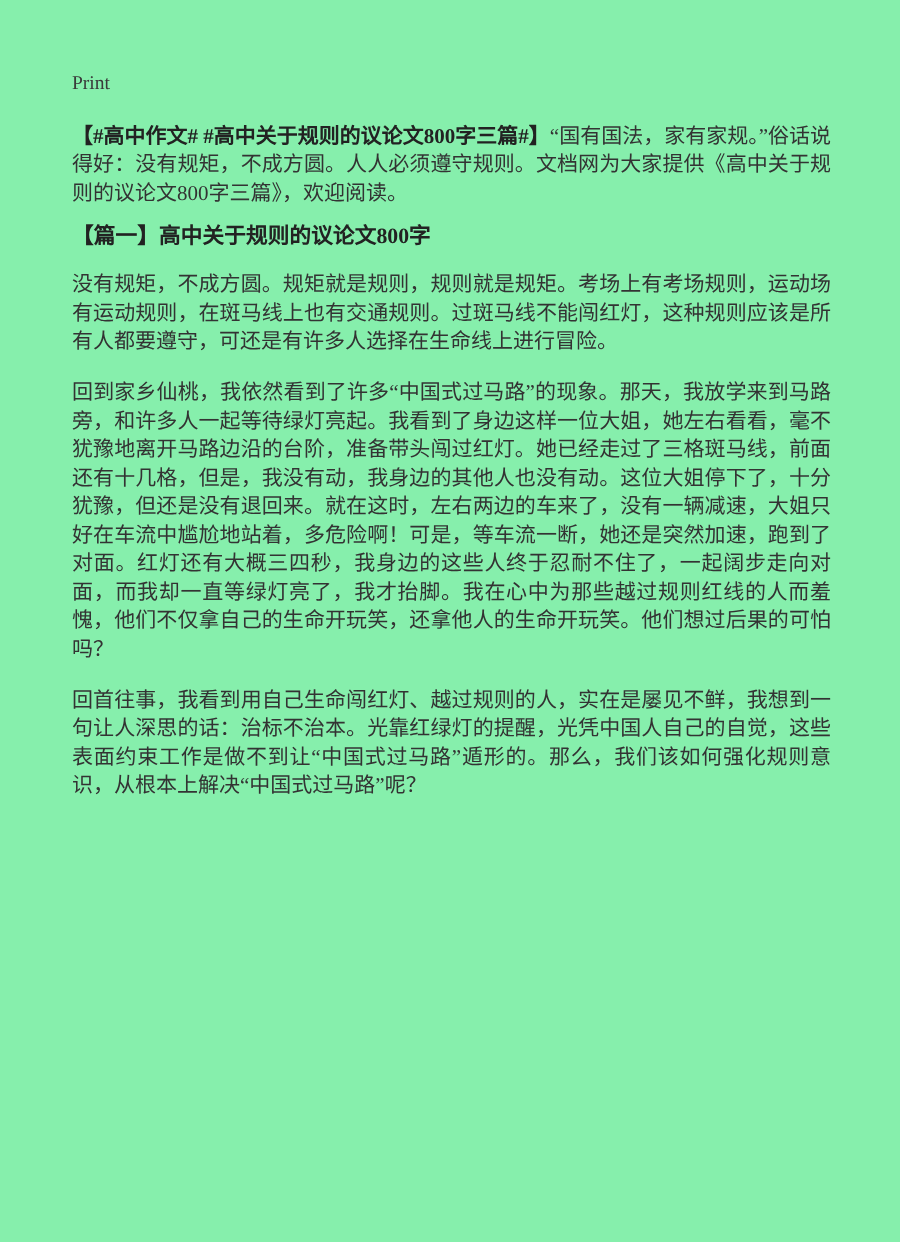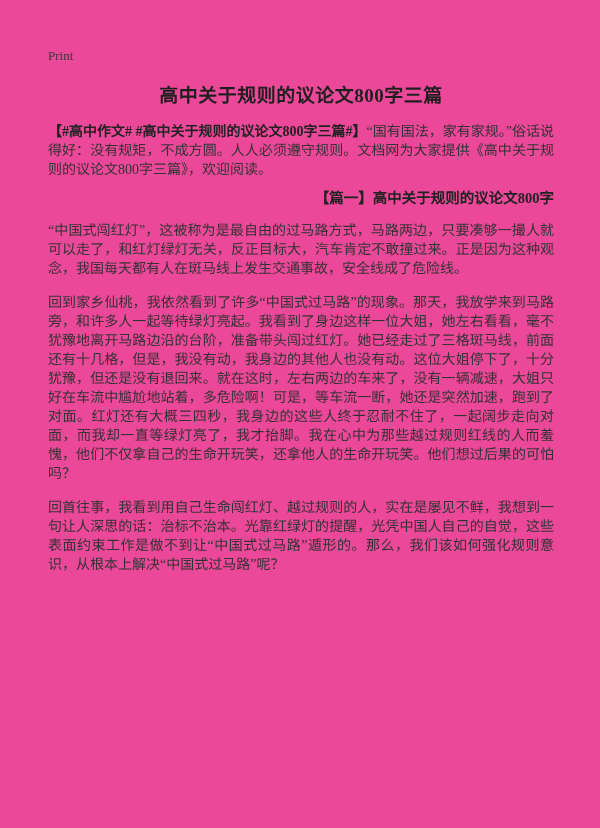--- a/index.html
+++ b/index.html
@@ -12,21 +12,21 @@
     height: 828px;
     font-family: "Liberation Serif", "DejaVu Serif", serif;
     color: #333333;
     overflow: hidden;
   }
   .page {
     box-sizing: border-box;
     width: 600px;
     height: 828px;
     padding: 46px 46px 0 48px;
-    background: #ec4899;
+    background: #86efac;
   }
   .print-link {
     display: inline-block;
     font-size: 13px;
     line-height: 14px;
     color: #3a3a3a;
     text-decoration: none;
     cursor: pointer;
     margin: 0 0 20px 0;
   }
@@ -49,45 +49,43 @@
   .intro-para .intro-tag {
     font-weight: bold;
     color: #222222;
   }
   h2.section-heading {
     margin: 0 0 13px 0;
     font-size: 14.5px;
     line-height: 19px;
     font-weight: bold;
     color: #222222;
-    text-align: right;
   }
   p.essay-para {
     margin: 0 0 15px 0;
     font-size: 14px;
     line-height: 19px;
     text-align: justify;
     color: #333333;
   }
 </style>
 </head>
 <body>
 
 <div class="page">
 
   <a class="print-link">Print</a>
 
-  <h1 class="doc-title">高中关于规则的议论文800字三篇</h1>
 
   <p class="intro-para"><span class="intro-tag">【#高中作文# #高中关于规则的议论文800字三篇#】</span><span>“国有国法，家有家规。”俗话说得好：没有规矩，不成方圆。人人必须遵守规则。文档网为大家提供《高中关于规则的议论文800字三篇》，欢迎阅读。</span></p>
 
   <h2 class="section-heading">【篇一】高中关于规则的议论文800字</h2>
 
+  <p class="essay-para">没有规矩，不成方圆。规矩就是规则，规则就是规矩。考场上有考场规则，运动场有运动规则，在斑马线上也有交通规则。过斑马线不能闯红灯，这种规则应该是所有人都要遵守，可还是有许多人选择在生命线上进行冒险。</p>
 
-  <p class="essay-para">“中国式闯红灯”，这被称为是最自由的过马路方式，马路两边，只要凑够一撮人就可以走了，和红灯绿灯无关，反正目标大，汽车肯定不敢撞过来。正是因为这种观念，我国每天都有人在斑马线上发生交通事故，安全线成了危险线。</p>
 
 
 
   <p class="essay-para">回到家乡仙桃，我依然看到了许多“中国式过马路”的现象。那天，我放学来到马路旁，和许多人一起等待绿灯亮起。我看到了身边这样一位大姐，她左右看看，毫不犹豫地离开马路边沿的台阶，准备带头闯过红灯。她已经走过了三格斑马线，前面还有十几格，但是，我没有动，我身边的其他人也没有动。这位大姐停下了，十分犹豫，但还是没有退回来。就在这时，左右两边的车来了，没有一辆减速，大姐只好在车流中尴尬地站着，多危险啊！可是，等车流一断，她还是突然加速，跑到了对面。红灯还有大概三四秒，我身边的这些人终于忍耐不住了，一起阔步走向对面，而我却一直等绿灯亮了，我才抬脚。我在心中为那些越过规则红线的人而羞愧，他们不仅拿自己的生命开玩笑，还拿他人的生命开玩笑。他们想过后果的可怕吗？</p>
 
   <p class="essay-para">回首往事，我看到用自己生命闯红灯、越过规则的人，实在是屡见不鲜，我想到一句让人深思的话：治标不治本。光靠红绿灯的提醒，光凭中国人自己的自觉，这些表面约束工作是做不到让“中国式过马路”遁形的。那么，我们该如何强化规则意识，从根本上解决“中国式过马路”呢？</p>
 
 </div>
 
 </body></html>

